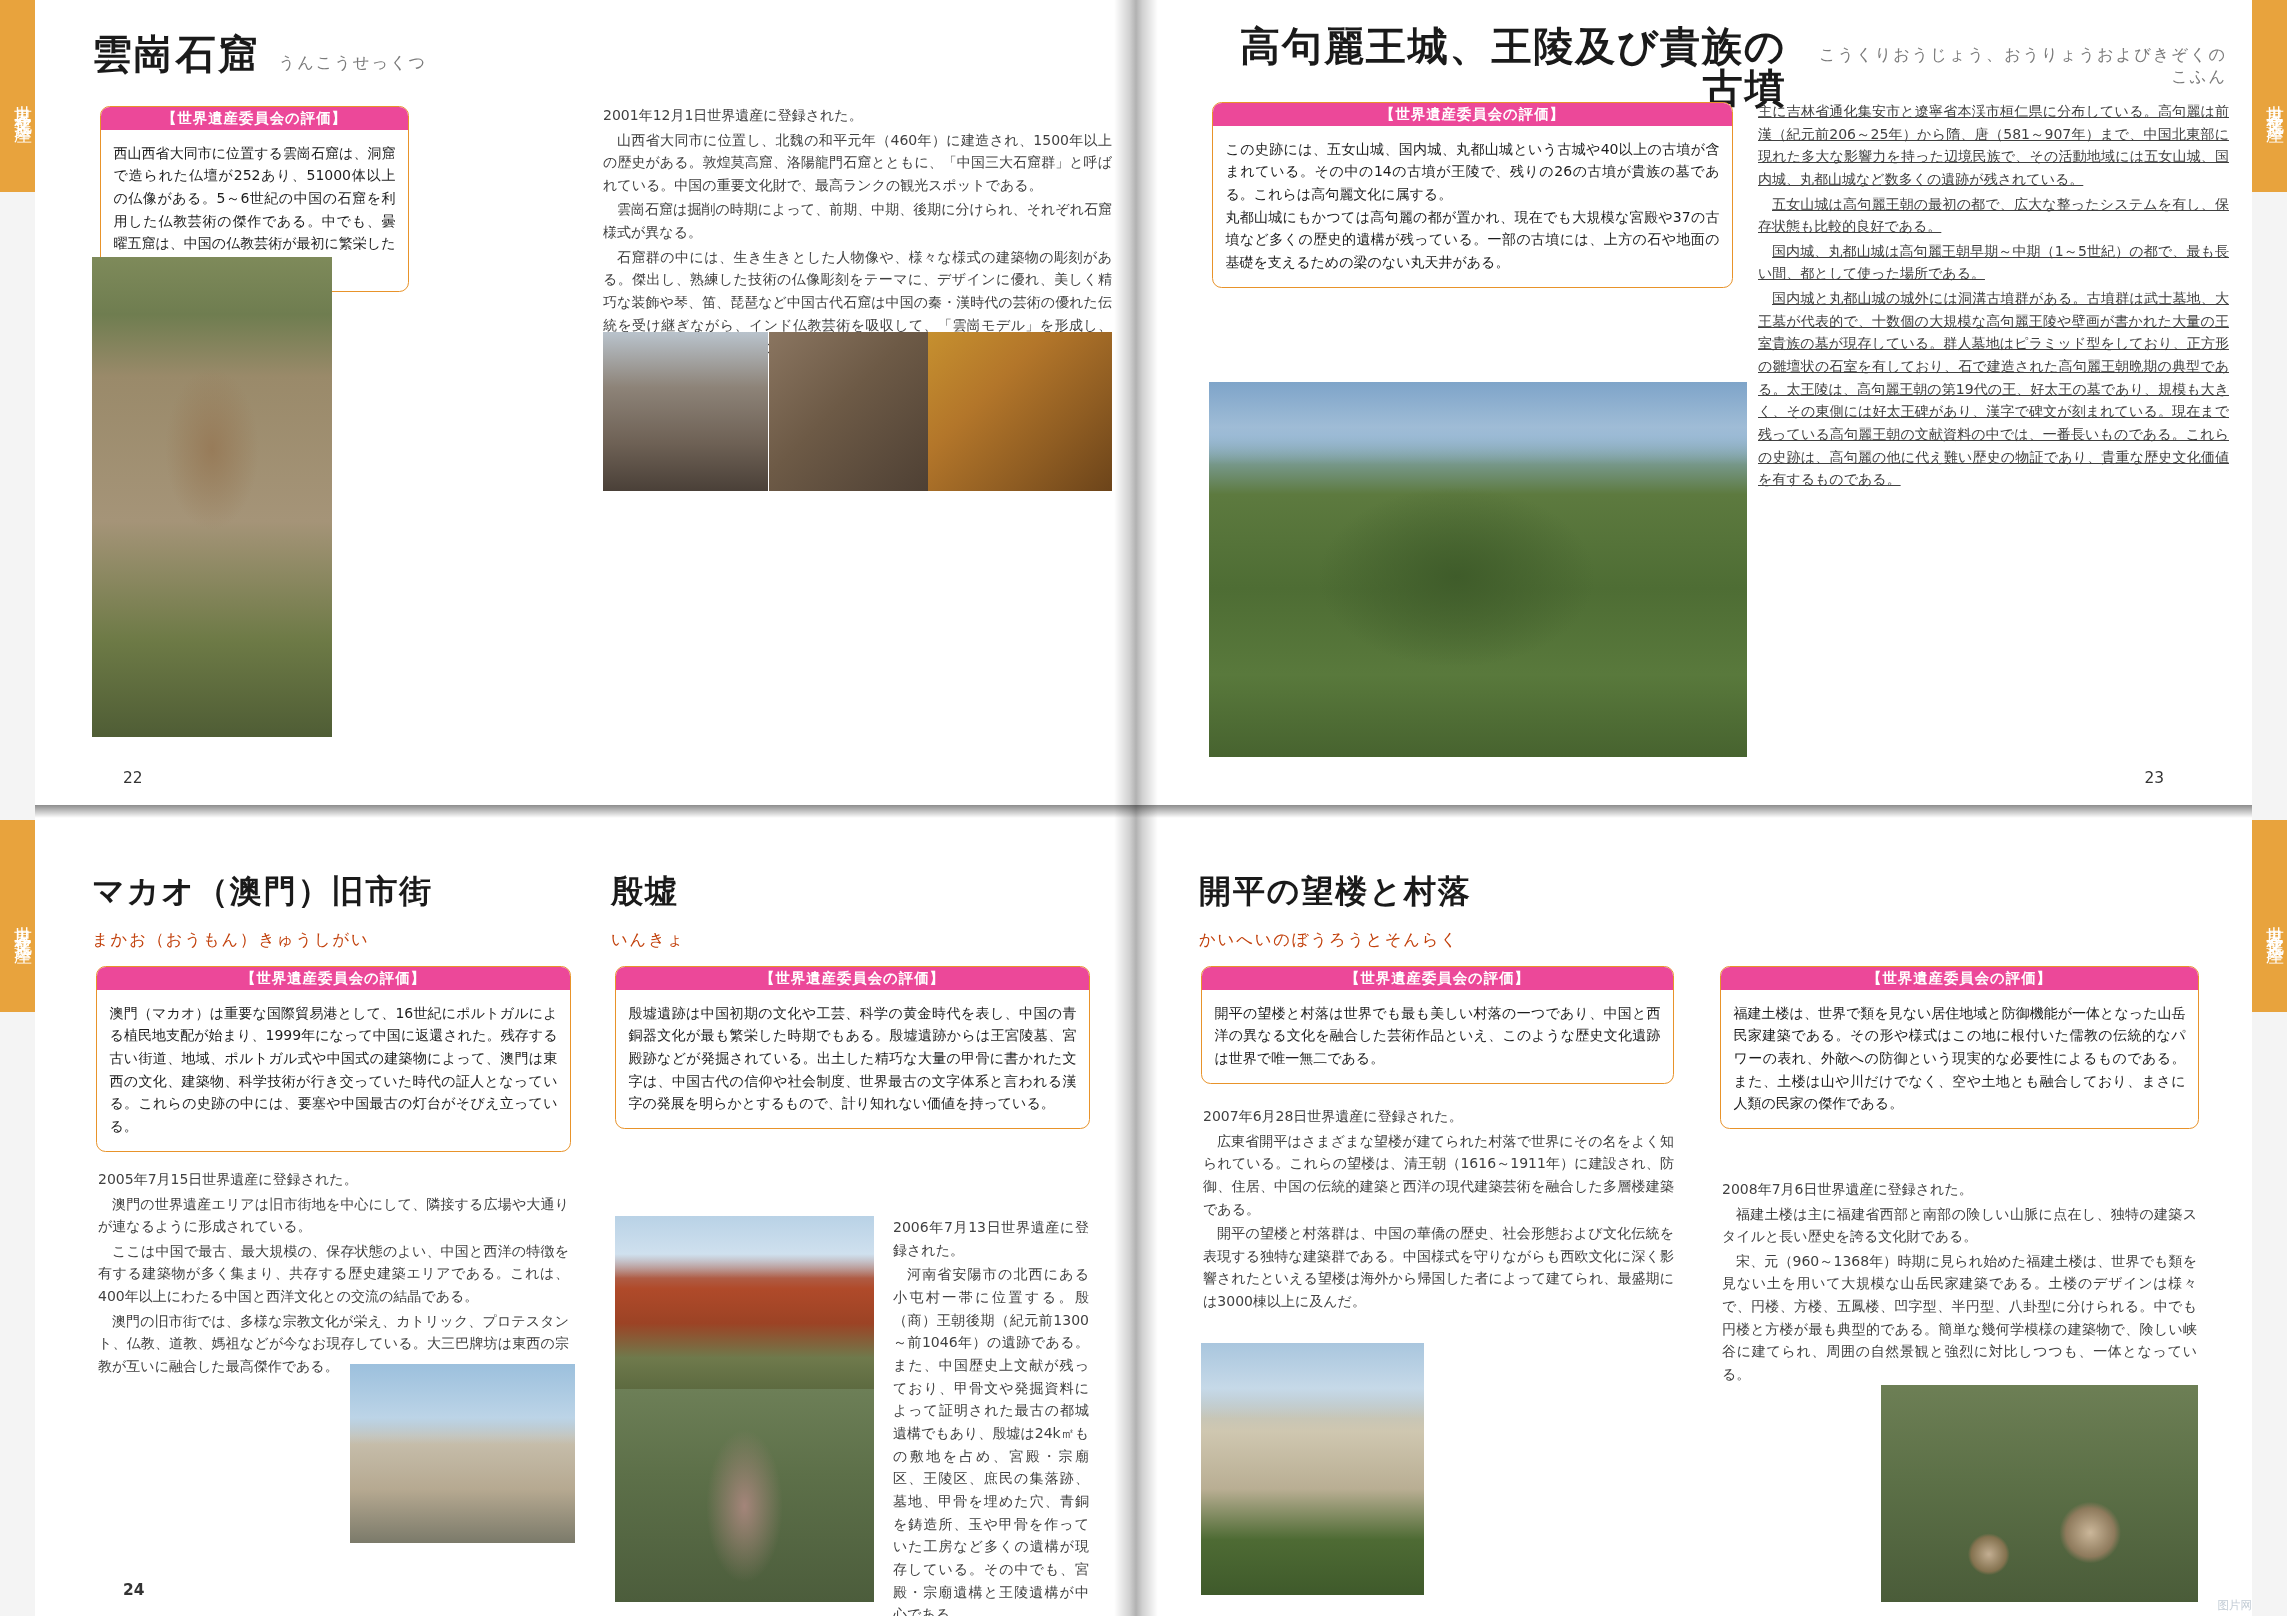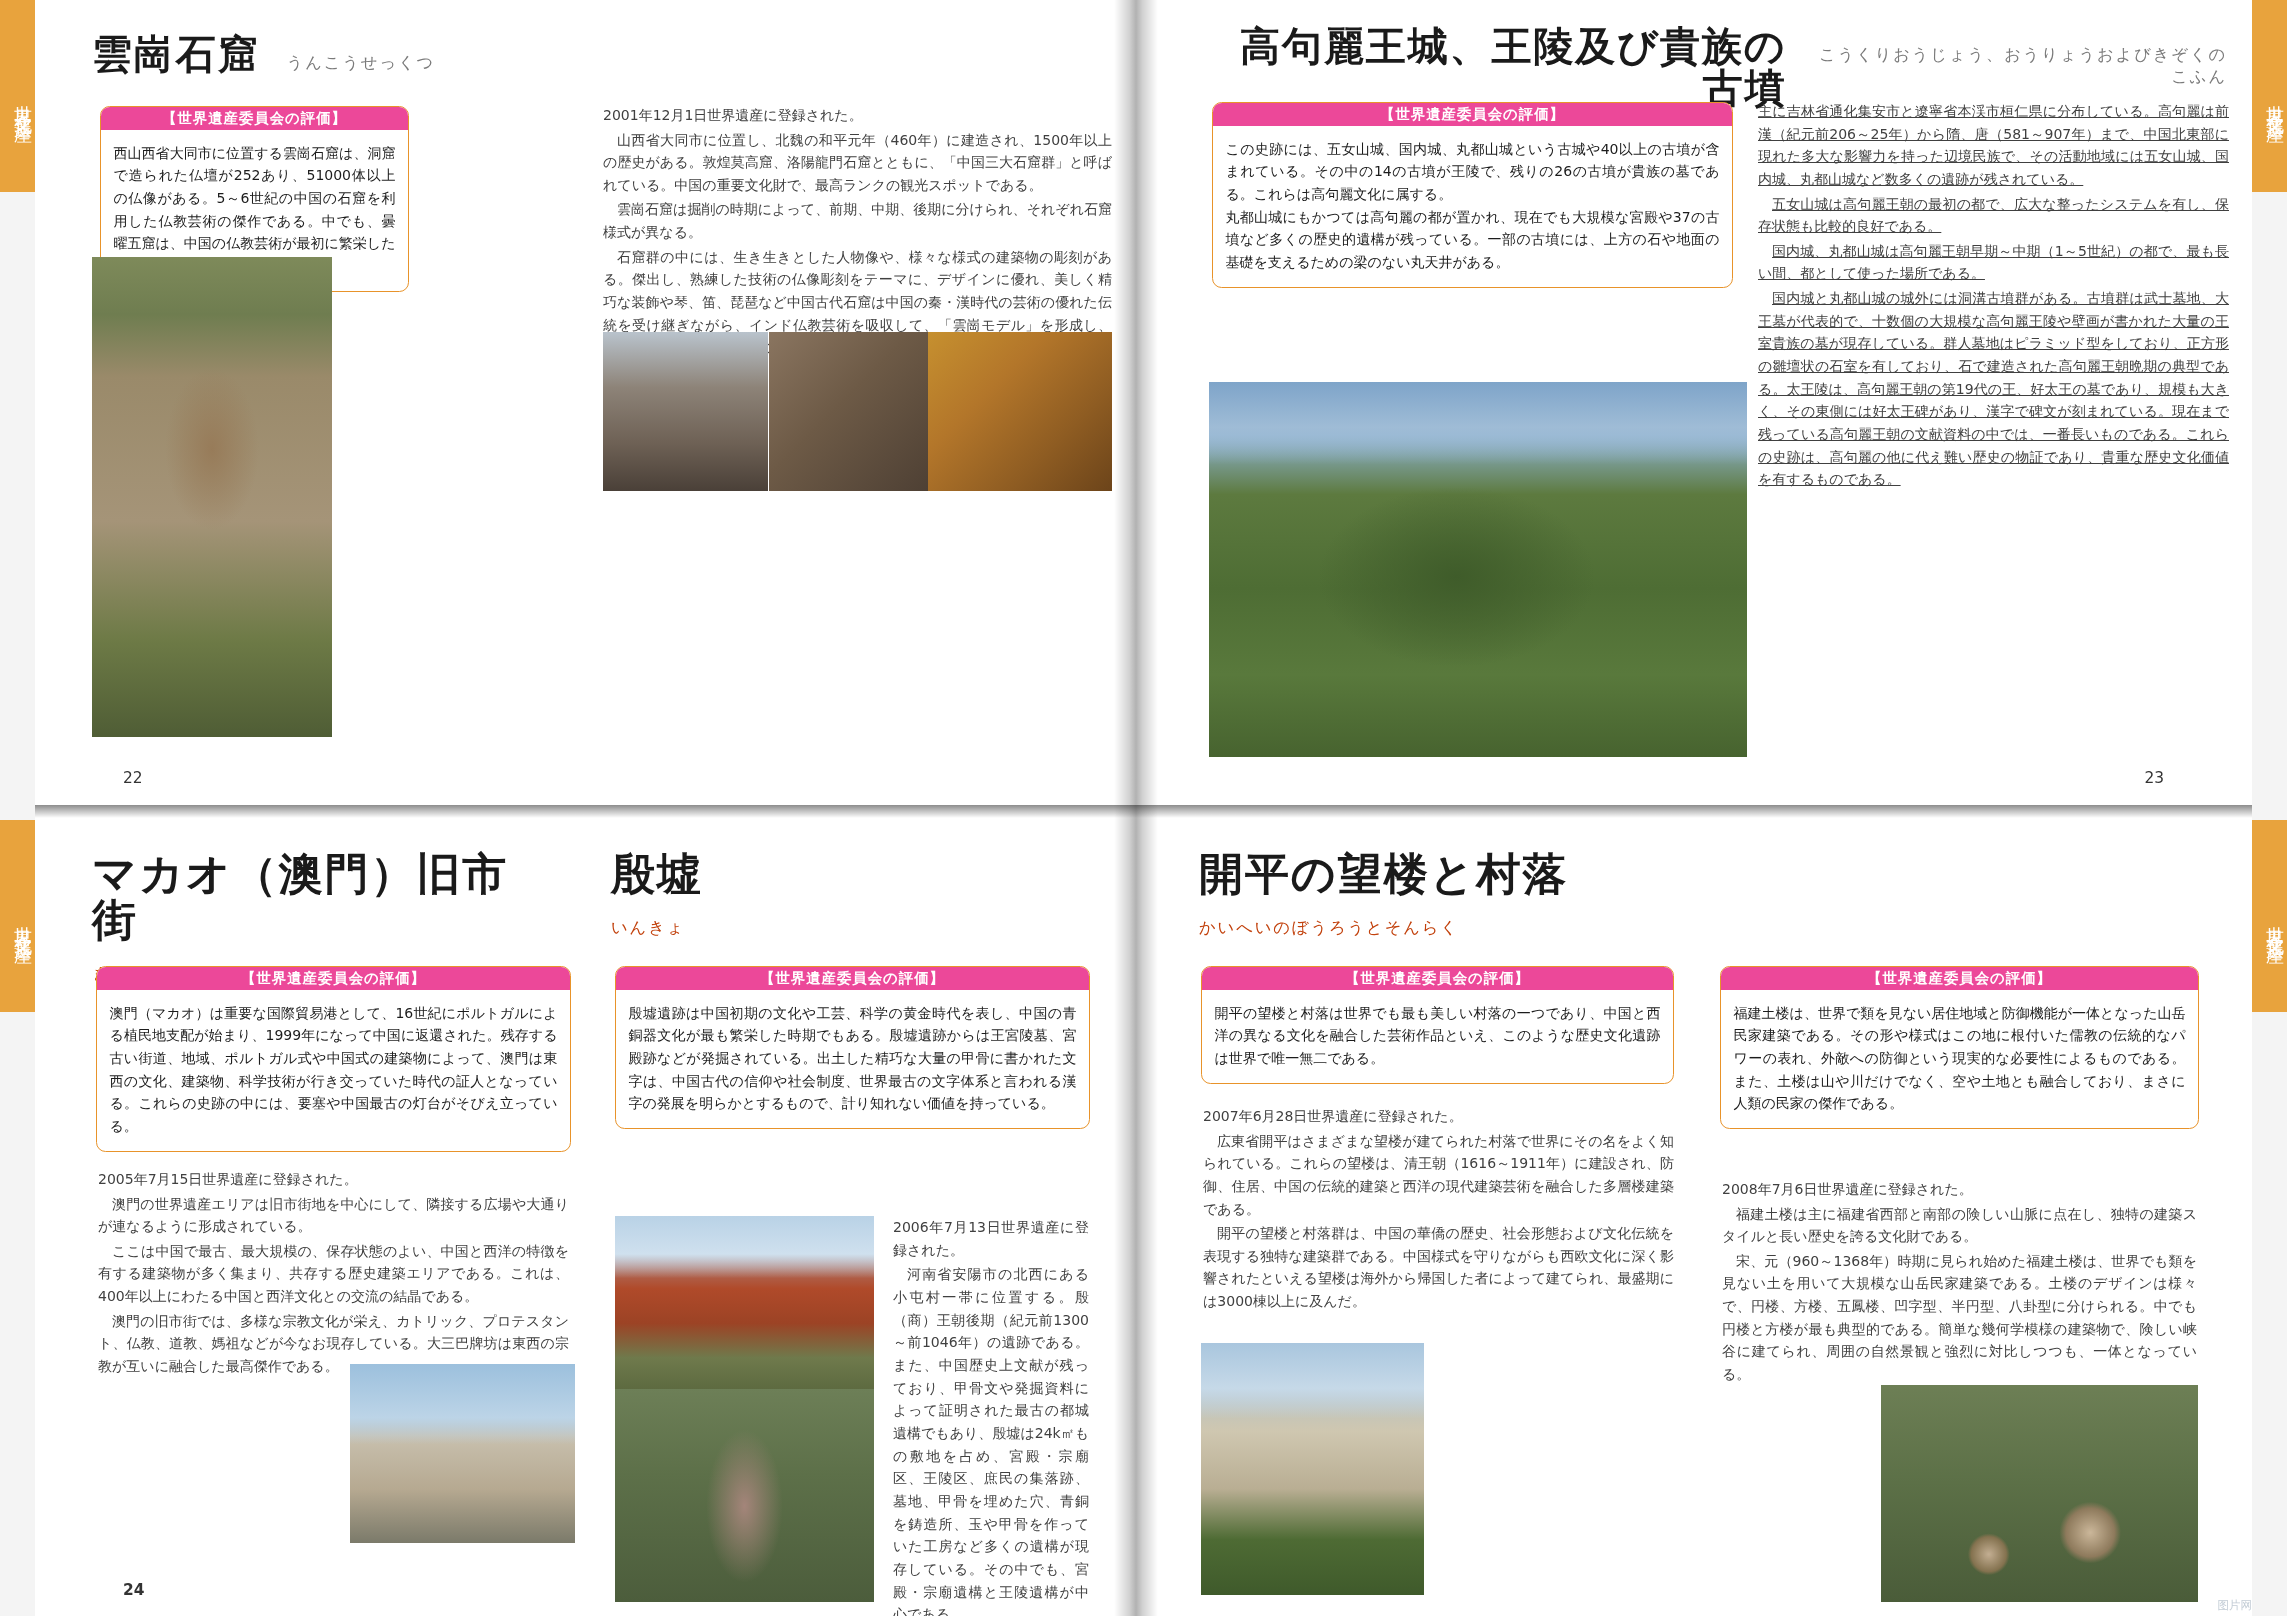--- a/index.html
+++ b/index.html
@@ -21,21 +21,21 @@
      writing-mode:vertical-rl;text-orientation:upright;font-size:18px;letter-spacing:3.8px;
      display:flex;align-items:flex-start;justify-content:center;padding-top:13.4px;
      font-family:"DejaVu Sans",sans-serif;box-sizing:border-box;}
   .sidetab.left{left:0;}
   .sidetab.right{right:0;}
   .sidebar-strip{position:absolute;width:35px;background:#f4f4f4;}
 
   
   .title{font-size:40px;font-weight:bold;color:#1a1a1a;letter-spacing:1.9px;line-height:1.05;
         font-family:"DejaVu Sans",sans-serif;}
-  .title-sm{font-size:44px;}
+  .title-sm{font-size:32px;margin-top:24px;}
   .kana{font-size:16.3px;color:#c2410c;letter-spacing:1.9px;margin-top:20px;}
   .kana-inline{font-size:16.3px;color:#7a7a7a;letter-spacing:1.9px;}
 
   
   .evalbox{border:1.9px solid #e8932a;border-radius:9.6px;overflow:hidden;background:#fff;}
   .evalbox .hd{background:#ec4899;color:#fff;text-align:center;font-size:14.4px;font-weight:bold;
       padding:2px 0;letter-spacing:1px;}
   .evalbox .bd{font-size:14px;line-height:1.62;color:#1c1c1c;padding:11.5px 12.5px 13.4px 12.5px;text-align:justify;}
 
   
@@ -59,21 +59,21 @@
 
     <div class="sidebar-strip" style="left:0;top:0;height:805px;"></div>
     <div class="sidebar-strip" style="right:0;top:0;height:805px;"></div>
 
     <div class="sidetab left" style="top:0;height:192px;">世界文化遺産</div>
     <div class="sidetab right" style="top:0;height:192px;">世界文化遺産</div>
 
     <div class="gutter" style="left:1114px;"></div>
 
     <div style="position:absolute;left:92px;top:33px;width:999px;">
-      <div style="display:flex;align-items:baseline;gap:27px;">
+      <div style="display:flex;align-items:baseline;gap:19px;">
         <div class="title">雲崗石窟</div>
         <div class="kana-inline">うんこうせっくつ</div>
       </div>
     </div>
 
     <div class="evalbox" style="position:absolute;left:100px;top:106px;width:307px;">
       <div class="hd">【世界遺産委員会の評価】</div>
       <div class="bd">西山西省大同市に位置する雲崗石窟は、洞窟で造られた仏壇が252あり、51000体以上の仏像がある。5～6世紀の中国の石窟を利用した仏教芸術の傑作である。中でも、曇曜五窟は、中国の仏教芸術が最初に繁栄した頃の傑作である。</div>
     </div>
 

